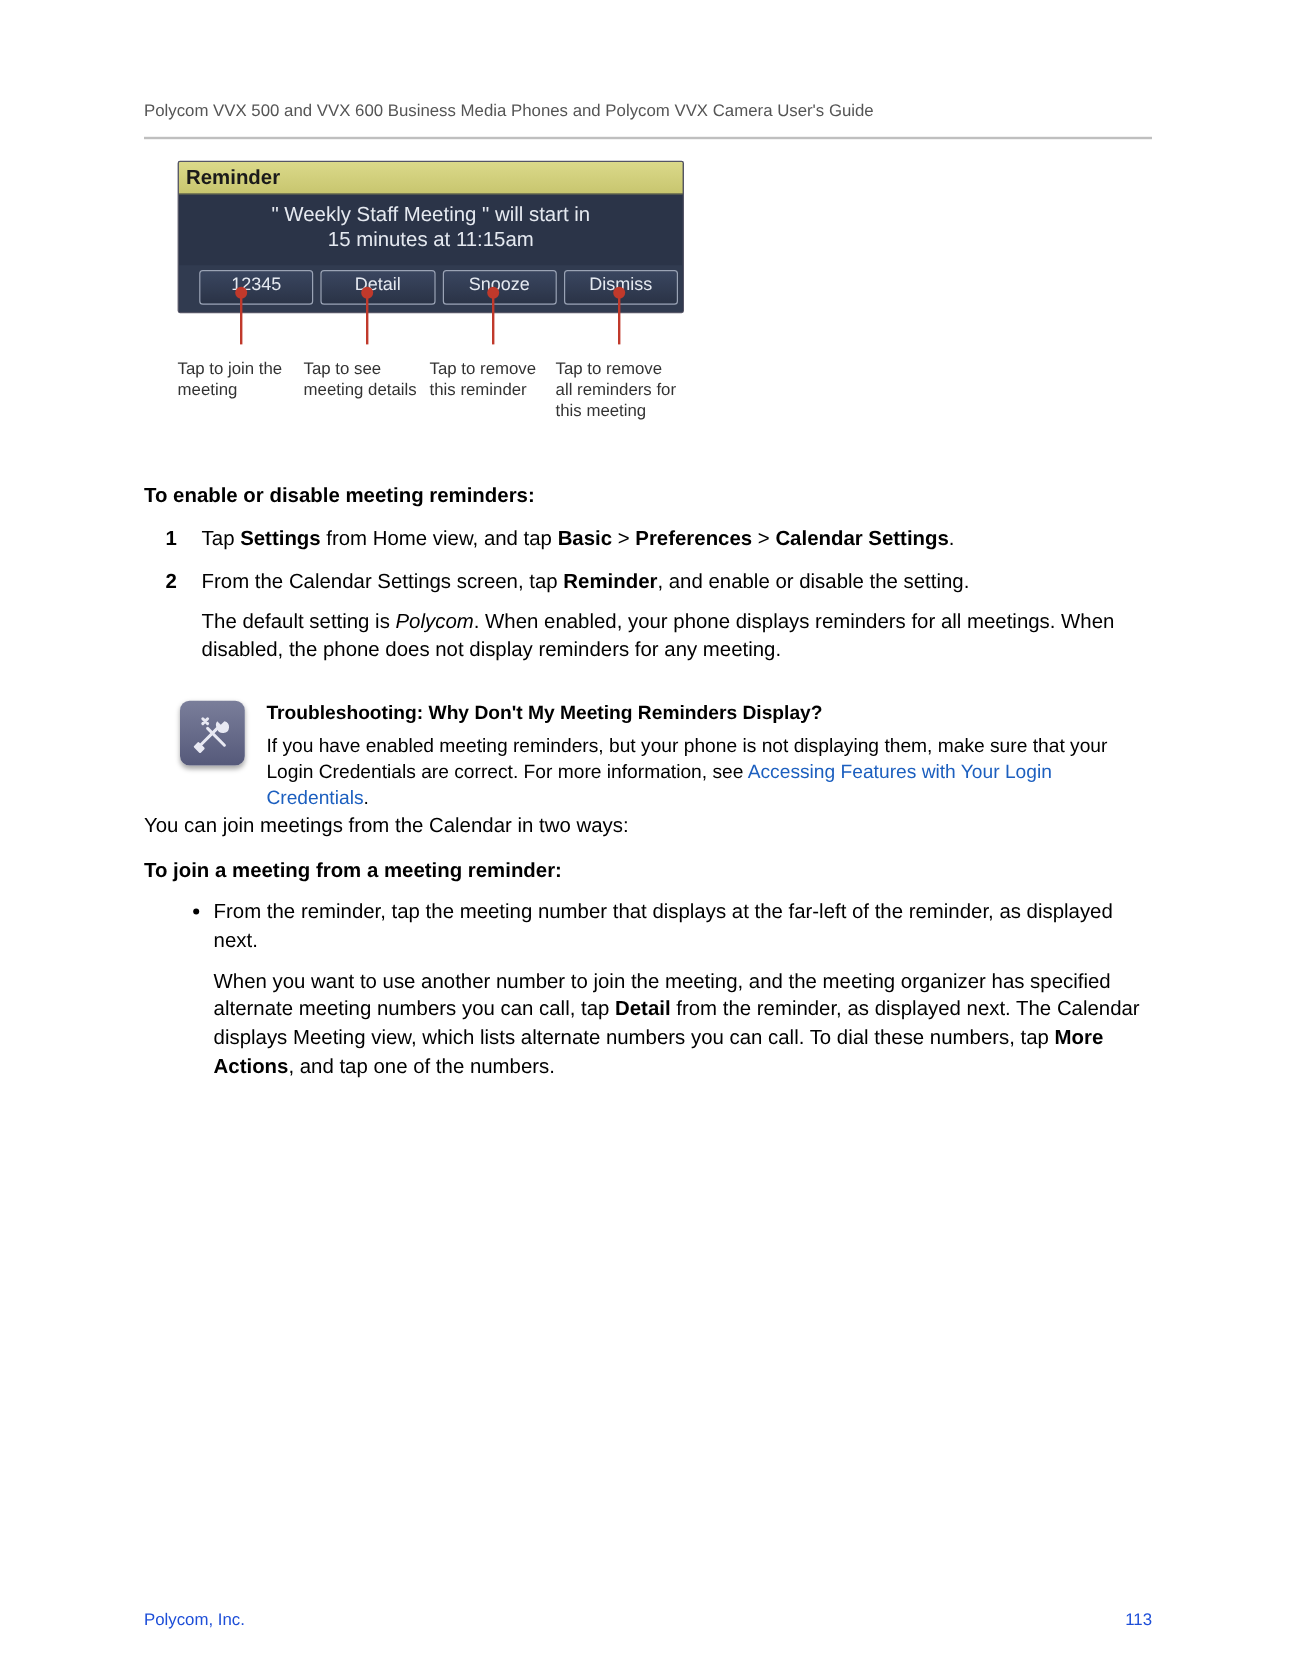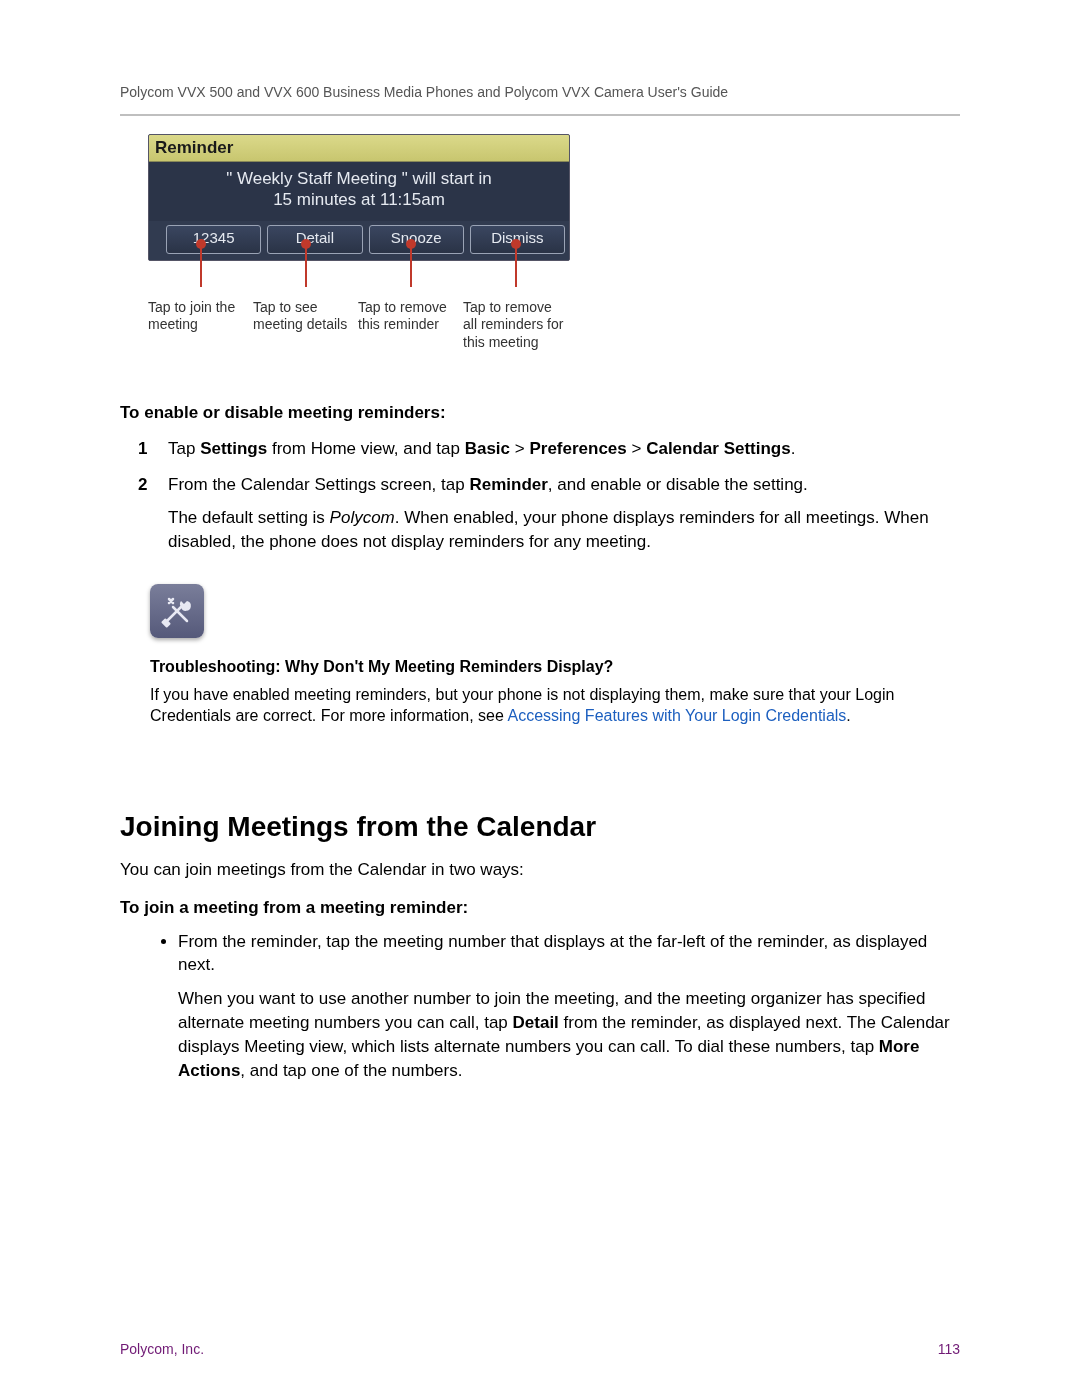--- a/index.html
+++ b/index.html
@@ -135,21 +135,20 @@
     font-weight: bold;
   }
   .indent-para {
     margin: 10px 0 0 0;
   }
   .callout-box {
     display: flex;
     margin: 30px 0 0 30px;
     gap: 18px;
     align-items: flex-start;
-    flex-direction: column;
   }
   .tools-icon {
     width: 54px;
     height: 54px;
     border-radius: 8px;
     background: linear-gradient(#7a7e9a, #55597a);
     box-shadow: 0 2px 4px rgba(0,0,0,.35);
     position: relative;
     flex-shrink: 0;
   }
@@ -189,21 +188,21 @@
     margin: 14px 0 10px 0;
   }
   .footer {
     position: absolute;
     bottom: 40px;
     left: 120px;
     right: 120px;
     display: flex;
     justify-content: space-between;
     font-size: 14px;
-    color: #701a75;
+    color: #1d4ed8;
     text-align: center;
   }
 </style>
 </head>
 <body>
 
 <div class="page">
 
   <div class="running-head">Polycom VVX 500 and VVX 600 Business Media Phones and Polycom VVX Camera User's Guide</div>
   <div class="hr"></div>
@@ -266,21 +265,20 @@
             <path d="M12 8 l4 4 M16 8 l-4 4"></path>
           </g>
         </svg>
       </div>
       <div class="callout-text">
         <span class="ct-title">Troubleshooting: Why Don't My Meeting Reminders Display?</span>
         <span>If you have enabled meeting reminders, but your phone is not displaying them, make sure that your Login Credentials are correct. For more information, see </span><span class="link">Accessing Features with Your Login Credentials</span><span>.</span>
       </div>
     </div>
 
-    <h2 class="section">Joining Meetings from the Calendar</h2>
     <div>You can join meetings from the Calendar in two ways:</div>
 
     <div class="sub-bold">To join a meeting from a meeting reminder:</div>
     <ul class="bul">
       <li>
         <span>From the reminder, tap the meeting number that displays at the far-left of the reminder, as displayed next.</span>
         <div class="indent-para">When you want to use another number to join the meeting, and the meeting organizer has specified alternate meeting numbers you can call, tap <strong>Detail</strong> from the reminder, as displayed next. The Calendar displays Meeting view, which lists alternate numbers you can call. To dial these numbers, tap <strong>More Actions</strong>, and tap one of the numbers.</div>
       </li>
     </ul>
   </div>

